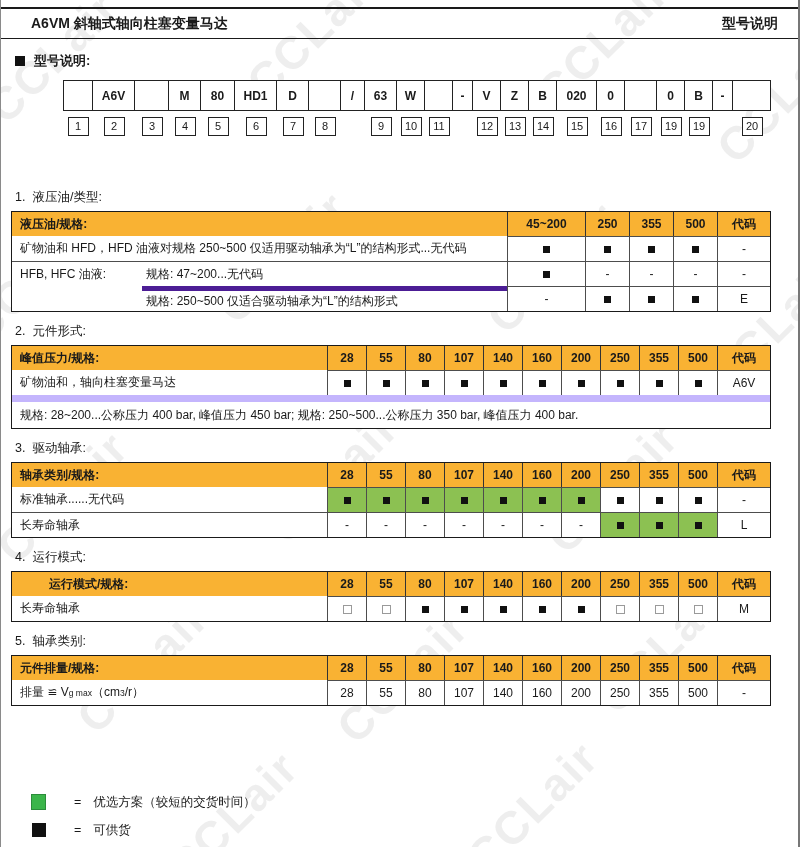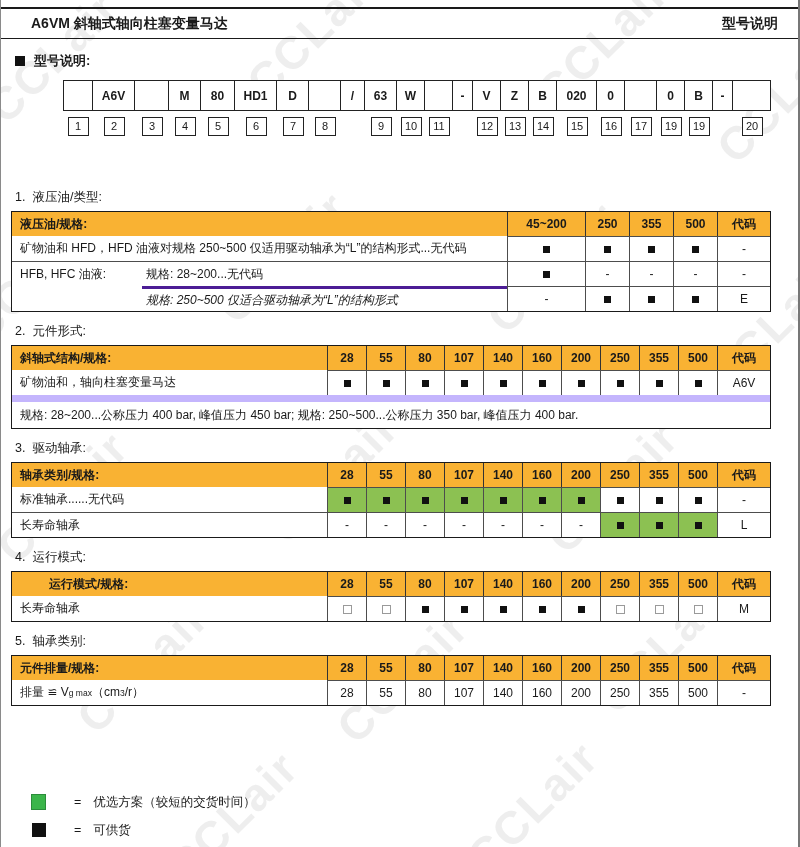--- a/index.html
+++ b/index.html
@@ -40,21 +40,21 @@
         border-left:1px solid #4d4d4d;font-size:12px;background:#fff;min-height:25px;}
   .row .cell:first-child{border-left:none;}
   .cell.bt{border-top:1px solid #4d4d4d;}
   .row.head .cell{background:var(--orange);font-weight:bold;min-height:24px;border-left:1px solid #333;}
   .row.head .cell:first-child{border-left:none;}
   .cell.label{justify-content:flex-start;padding-left:8px;}
   .cell.label.split{padding-left:0;}
   .split .sub-left{width:130px;align-self:stretch;display:flex;align-items:center;padding-left:8px;box-sizing:border-box;}
   .split .sub-spacer{width:130px;align-self:stretch;}
   .split .sub-txt{flex:1;align-self:stretch;display:flex;align-items:center;padding-left:4px;}
-  .split .sub-txt.bt-inner{border-top:3px solid #4c1d95;font-style:italic;}
+  .split .sub-txt.bt-inner{border-top:5px solid #4c1d95;}
   .cell.bg-green{background:var(--green);}
   .sq{width:7px;height:7px;display:inline-block;}
   .sq-f{background:#111;}
   .sq-h{background:#fff;border:1px solid #9a9a9a;}
   .note-row{border-top:7px solid #c4b5fd;min-height:26px;display:flex;align-items:center;
             padding-left:8px;font-size:12px;background:#fff;}
   sub.vg{font-size:8.5px;}
   sup.cm{font-size:8.5px;}
 
   
@@ -261,21 +261,21 @@
                 <span class="sq sq-f"></span>
               </div>
               <div class="cell bt" style="width: 44px;">
                 <span class="sq sq-f"></span>
               </div>
               <div class="cell bt" style="flex: 1 1 0%;">-</div>
             </div>
             <div class="row">
               <div class="cell label split bt" style="width: 495px;">
                 <span class="sub-left">HFB, HFC 油液:</span>
-                <span class="sub-txt">规格: 28~200...无代码</span>
+                <span class="sub-txt">规格: 47~200...无代码</span>
               </div>
               <div class="cell bt" style="width: 78px;">
                 <span class="sq sq-f"></span>
               </div>
               <div class="cell bt" style="width: 44px;">-</div>
               <div class="cell bt" style="width: 44px;">-</div>
               <div class="cell bt" style="width: 44px;">-</div>
               <div class="cell bt" style="flex: 1 1 0%;">-</div>
             </div>
             <div class="row">
@@ -294,21 +294,21 @@
                 <span class="sq sq-f"></span>
               </div>
               <div class="cell bt" style="flex: 1 1 0%;">E</div>
             </div>
           </div>
         </div>
         <div class="section">
           <div class="sec-title"><span class="no">2.</span><span>元件形式:</span></div>
           <div class="spec-table">
             <div class="row head">
-              <div class="cell label" style="width: 315px;">斜轴式结构/规格:</div>
+              <div class="cell label" style="width: 315px;">峰值压力/规格:</div>
               <div class="cell" style="width: 39px;">28</div>
               <div class="cell" style="width: 39px;">55</div>
               <div class="cell" style="width: 39px;">80</div>
               <div class="cell" style="width: 39px;">107</div>
               <div class="cell" style="width: 39px;">140</div>
               <div class="cell" style="width: 39px;">160</div>
               <div class="cell" style="width: 39px;">200</div>
               <div class="cell" style="width: 39px;">250</div>
               <div class="cell" style="width: 39px;">355</div>
               <div class="cell" style="width: 39px;">500</div>

